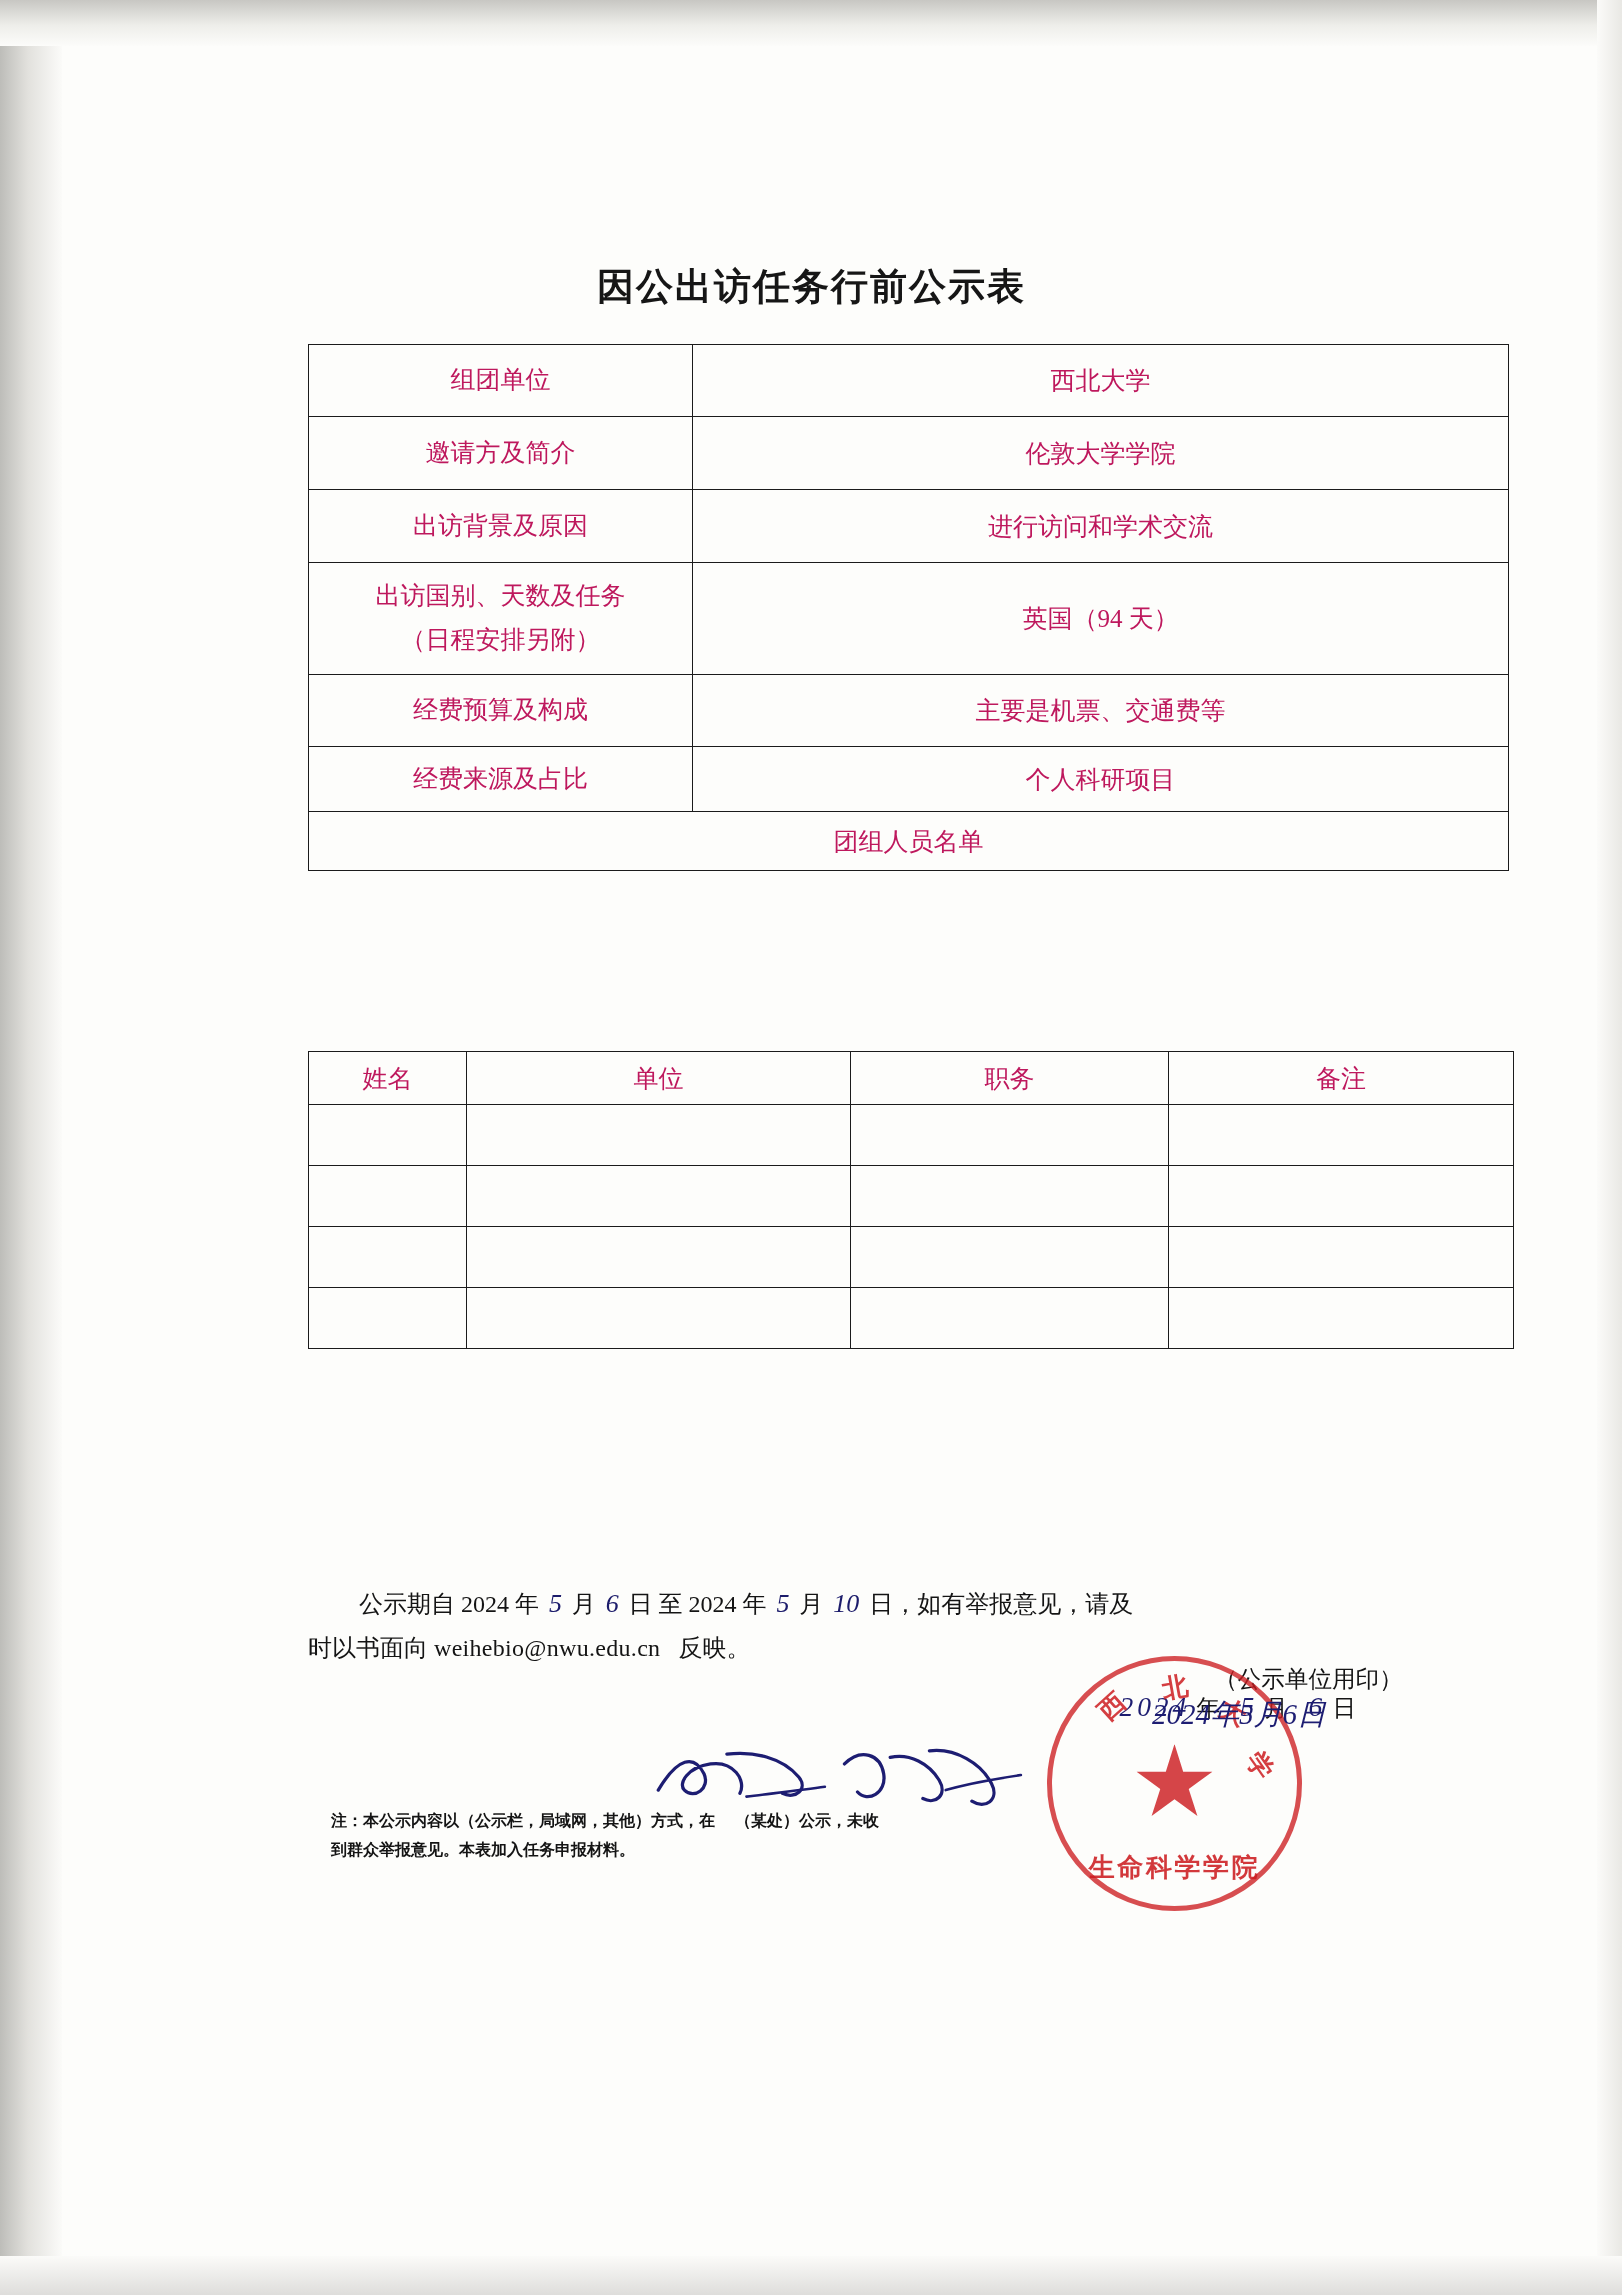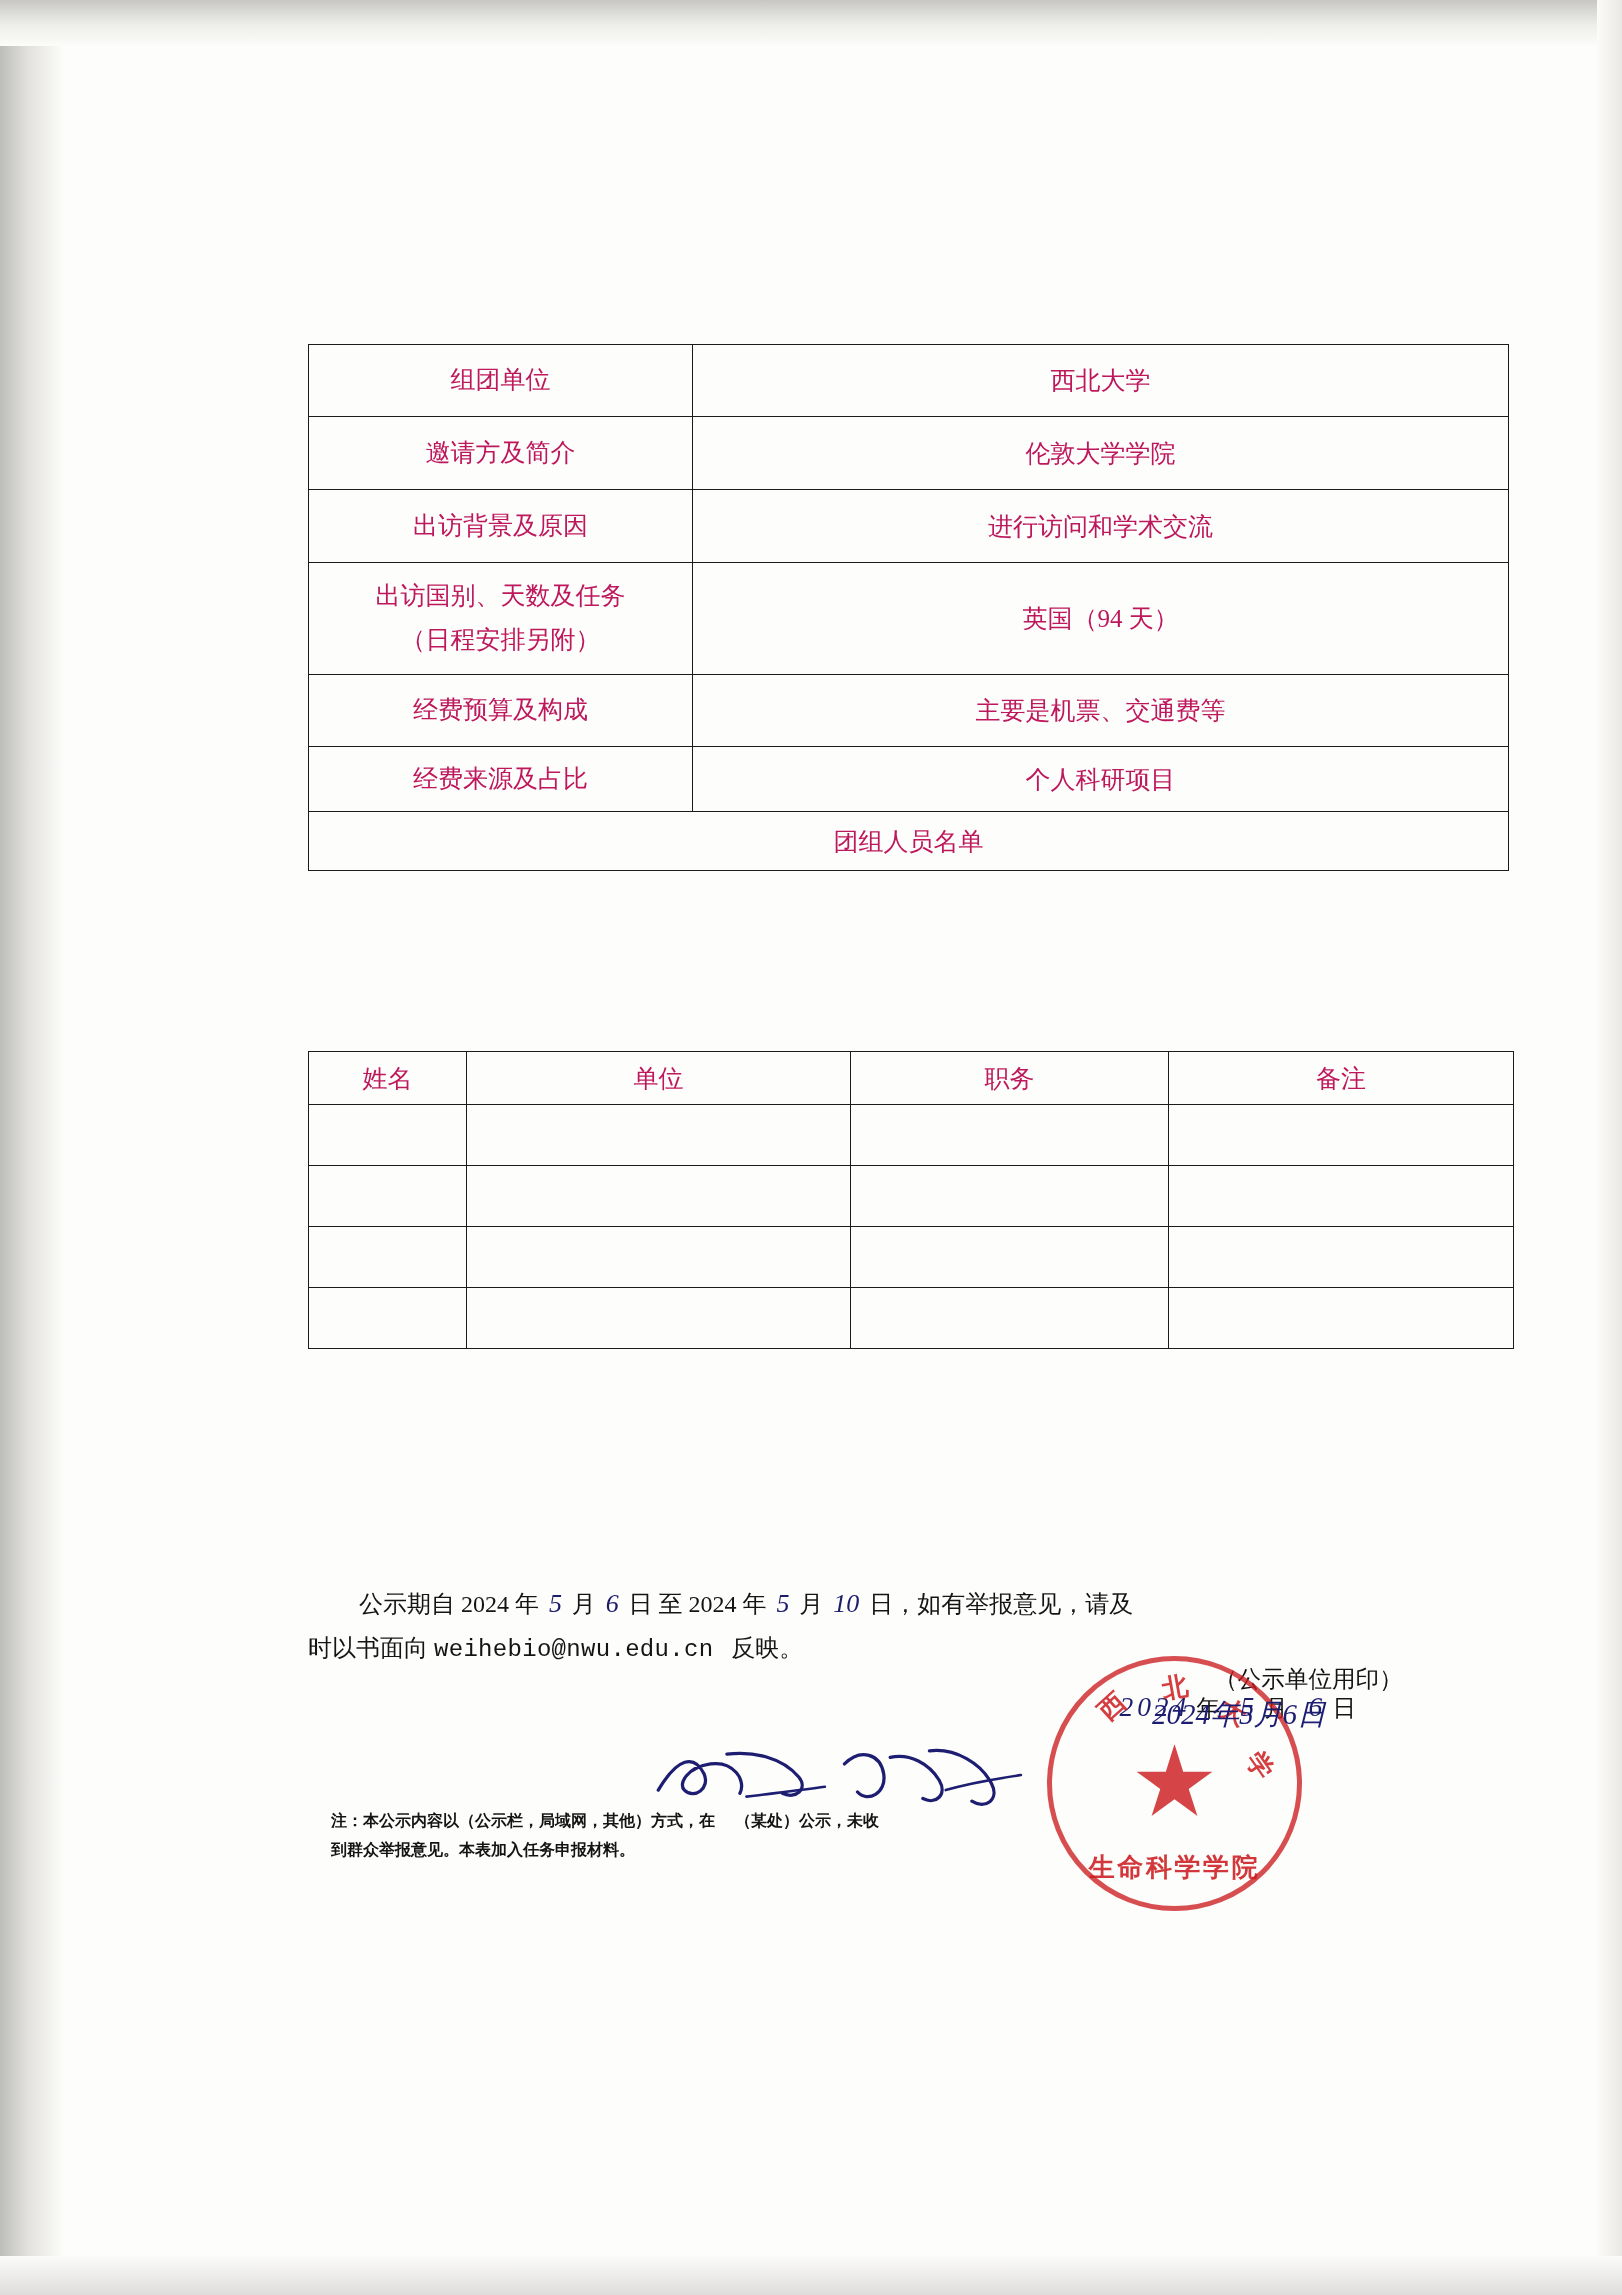--- a/index.html
+++ b/index.html
@@ -114,21 +114,21 @@
   }
   .notice .indent { display: inline-block; width: 51px; }
   .hand {
     font-family: "Liberation Serif", serif;
     font-style: italic;
     color: #1c1c6b;
     font-size: 26px;
     padding: 0 3.9px;
   }
   .email {
-    font-family: Liberation Mono, monospace;
+    font-family: Liberation Serif, serif;
     letter-spacing: 0.3px;
   }
 
   .seal-label {
     position: absolute;
     left: 1214px;
     top: 1663px;
     font-size: 23.6px;
     color: #141414;
   }
@@ -227,20 +227,21 @@
 </head>
 <body>
 
 <div class="page">
 
   <div class="scan-edge-left"></div>
   <div class="scan-edge-top"></div>
   <div class="scan-edge-right"></div>
   <div class="scan-edge-bottom"></div>
 
+  <div class="doc-title">因公出访任务行前公示表</div>
 
   <table class="main-table">
     <tbody>
       <tr class="r1">
         <td class="label-cell">组团单位</td>
         <td class="value-cell">西北大学</td>
       </tr>
       <tr class="r2">
         <td class="label-cell">邀请方及简介</td>
         <td class="value-cell">伦敦大学学院</td>

